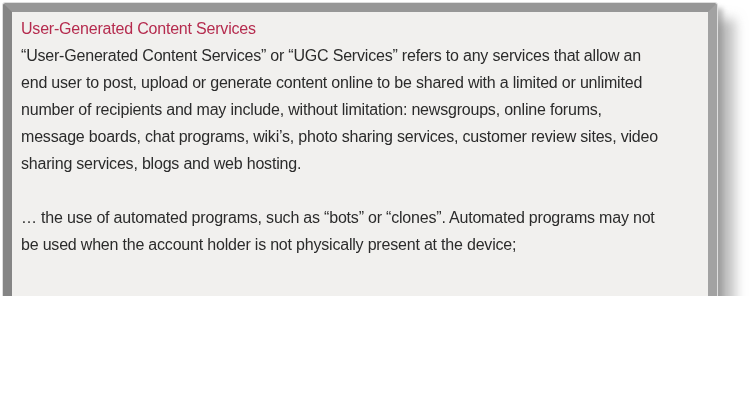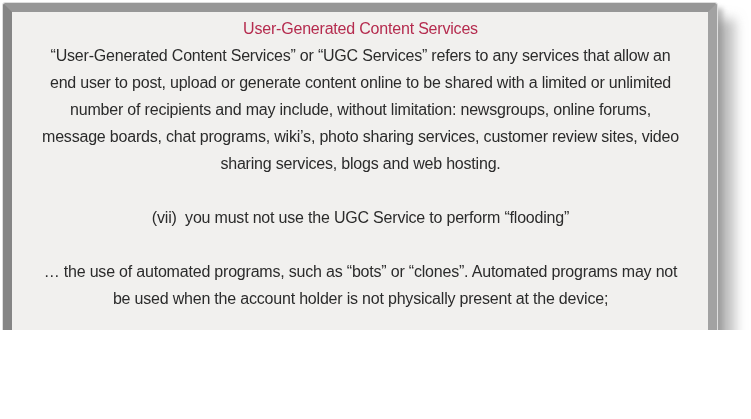--- a/index.html
+++ b/index.html
@@ -3,25 +3,24 @@
 <meta charset="utf-8">
 <style>
   html, body {
     margin: 0;
     padding: 0;
     background: #ffffff;
   }
   .stage {
     position: relative;
     width: 751px;
-    height: 330px;
+    height: 296px;
     background: #ffffff;
     overflow: hidden;
     font-family: "Liberation Sans", sans-serif;
-    text-align: center;
   }
   .panel {
     position: absolute;
     left: 3px;
     top: 3px;
     width: 714px;
     height: 388px;
     box-sizing: border-box;
     background: #f1f0ee;
     border: 9px solid #8b8b8b;
@@ -63,18 +62,17 @@
 
 <div class="stage">
   <div class="panel">
     <div class="content">
       <h2 class="title">User-Generated Content Services</h2>
       <p class="para first">“User-Generated Content Services” or “UGC Services” refers to any services that allow an
 end user to post, upload or generate content online to be shared with a limited or unlimited
 number of recipients and may include, without limitation: newsgroups, online forums,
 message boards, chat programs, wiki’s, photo sharing services, customer review sites, video
 sharing services, blogs and web hosting.</p>
-      <p class="para">(vii)  you must not use the UGC Service to perform “flooding”</p>
       <p class="para">… the use of automated programs, such as “bots” or “clones”. Automated programs may not
 be used when the account holder is not physically present at the device;</p>
     </div>
   </div>
 </div>
 
 </body></html>

